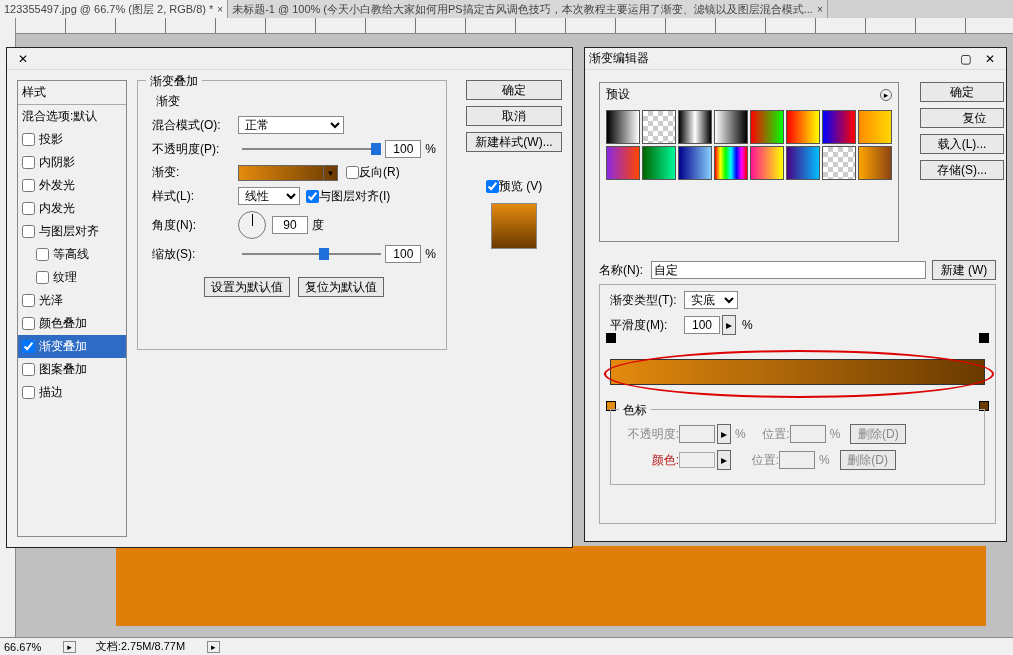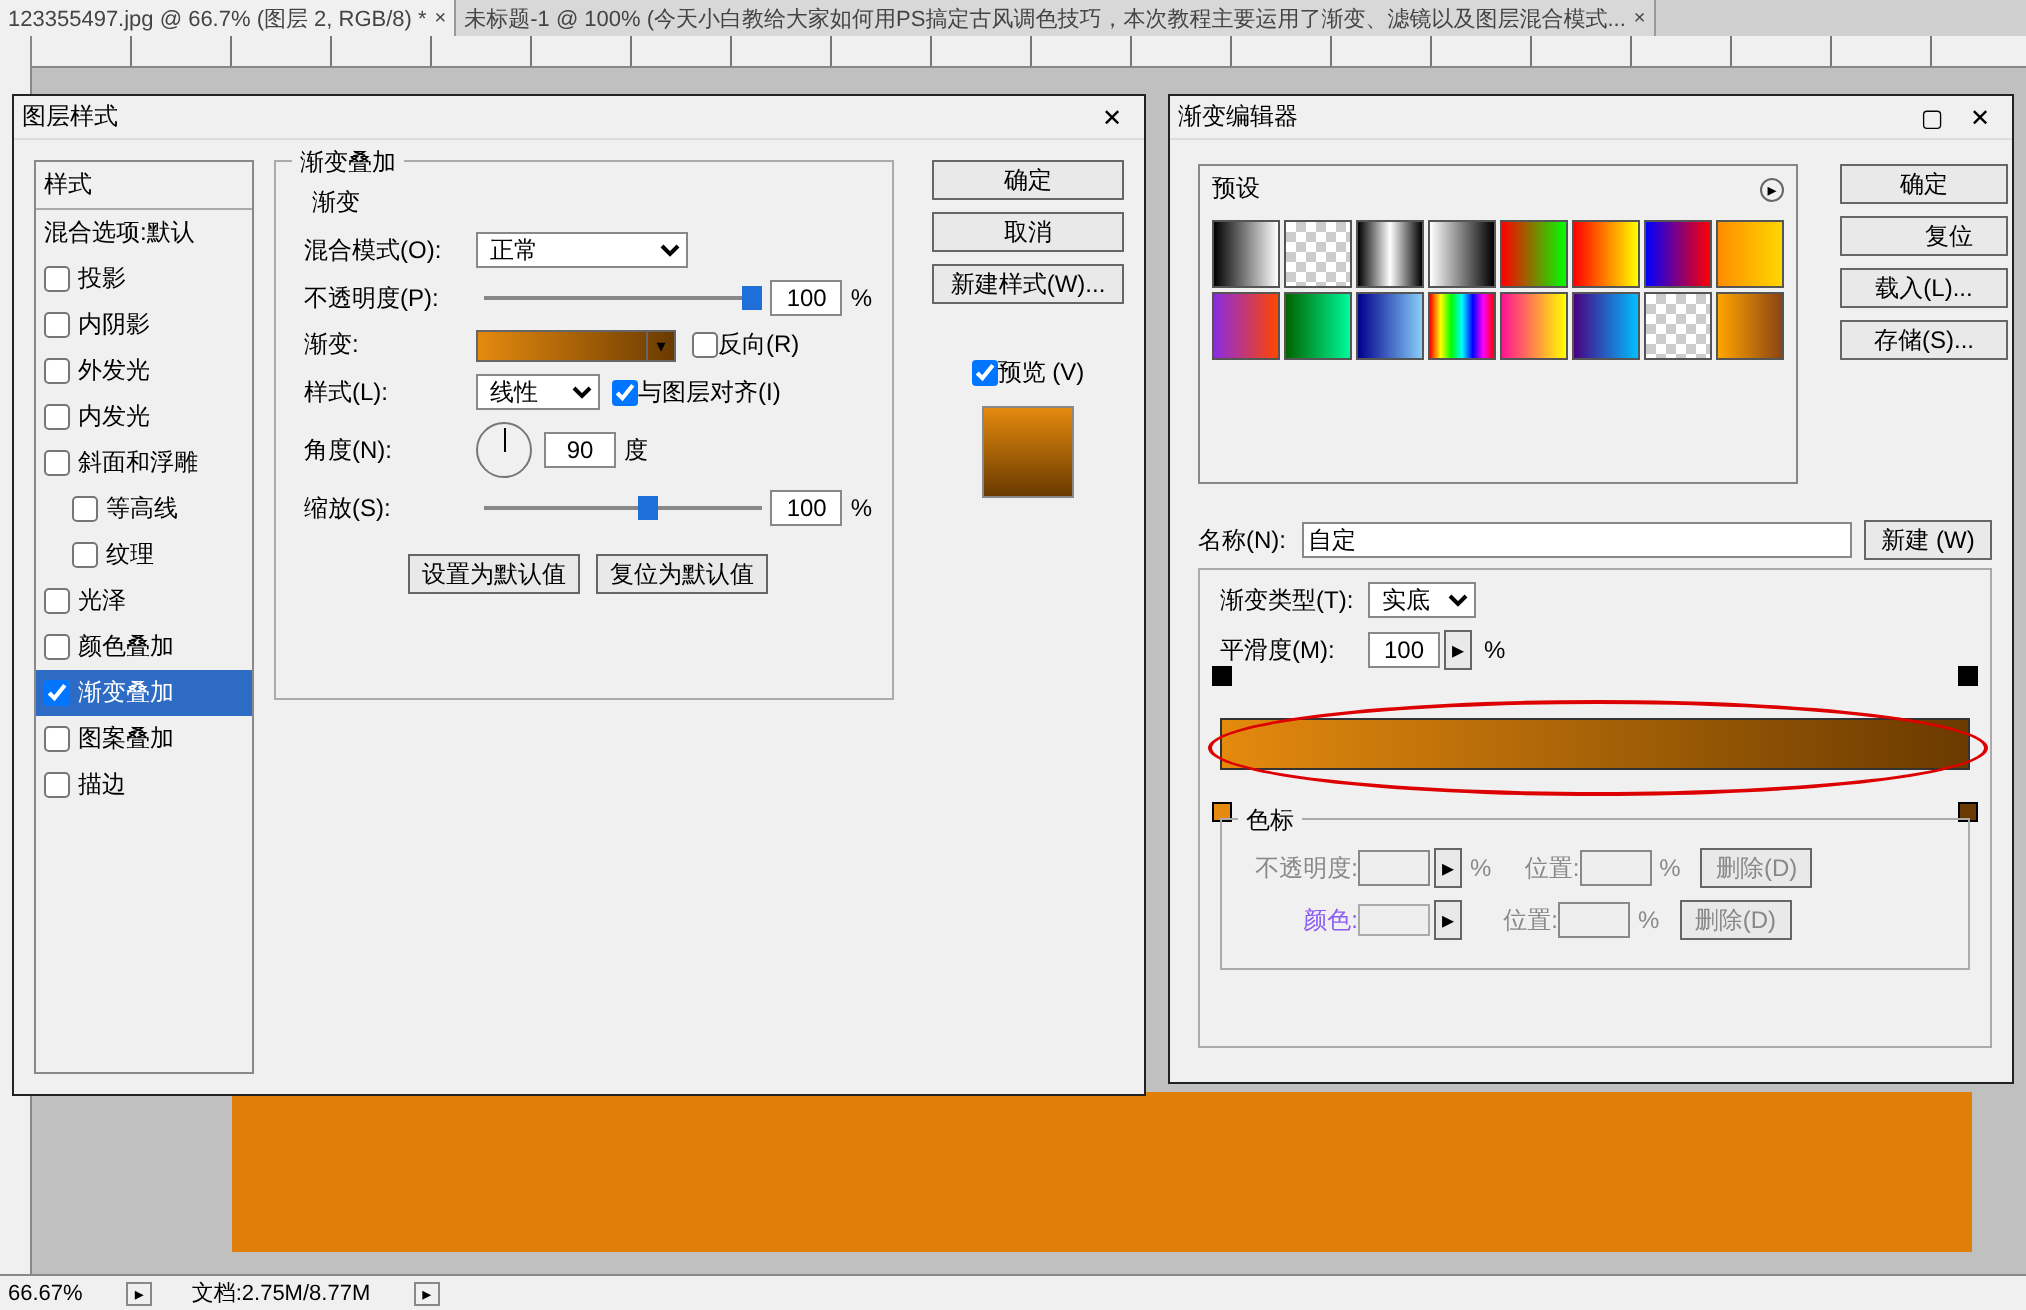--- a/index.html
+++ b/index.html
@@ -142,21 +142,20 @@
 
 <div class="ruler-h"></div>
 <div class="ruler-v"></div>
 
 <div class="canvas">
   <div class="orange-rect"></div>
 </div>
 
 <div class="dialog" style="left:6px; top:47px; width:567px; height:501px;">
   <div class="titlebar">
-    <span class="title">图层样式</span>
     <span class="wbtn">✕</span>
   </div>
   <div class="dialog-body">
     <div class="ls-styles">
       <div class="hdr">样式</div>
       <div class="hdr" style="border-top:1px solid #aaa;">混合选项:默认</div>
       <div id="style-items">
           <div class="row">
             <input type="checkbox" style="">
             <span>投影</span>
@@ -168,21 +167,21 @@
           <div class="row">
             <input type="checkbox" style="">
             <span>外发光</span>
           </div>
           <div class="row">
             <input type="checkbox" style="">
             <span>内发光</span>
           </div>
           <div class="row">
             <input type="checkbox" style="">
-            <span>斜面和浮雕</span>
+            <span>与图层对齐</span>
           </div>
           <div class="row indent">
             <input type="checkbox" style="">
             <span>等高线</span>
           </div>
           <div class="row indent">
             <input type="checkbox" style="">
             <span>纹理</span>
           </div>
           <div class="row">
@@ -364,21 +363,21 @@
           <span style="width:58px; text-align:right; color:#888;">不透明度:</span>
           <input class="numbox" type="text" disabled="" style="background: rgb(238, 238, 238);">
           <span class="btn" style="min-width:14px; padding:0; margin-left:2px;">▸</span>
           <span style="margin:0 10px 0 4px; color:#888;">%</span>
           <span style="width:34px; text-align:right; color:#888;">位置:</span>
           <input class="numbox" type="text" disabled="" style="background: rgb(238, 238, 238);">
           <span style="margin:0 10px 0 4px; color:#888;">%</span>
           <span class="btn" style="min-width:56px; color:#888;">删除(D)</span>
         </div>
         <div class="frow">
-          <span style="width:58px; text-align:right; color:#8b5cf6;">颜色:</span>
+          <span style="width:58px; text-align:right; color:#b91c1c;">颜色:</span>
           <span style="width:36px; height:16px; border:1px solid #aaa; background:#eee;"></span>
           <span class="btn" style="min-width:14px; padding:0; margin-left:2px;">▸</span>
           <span style="margin:0 10px 0 4px;"></span>
           <span style="width:34px; text-align:right; color:#888;">位置:</span>
           <input class="numbox" type="text" disabled="" style="background: rgb(238, 238, 238);">
           <span style="margin:0 10px 0 4px; color:#888;">%</span>
           <span class="btn" style="min-width:56px; color:#888;">删除(D)</span>
         </div>
       </div>
     </div>

